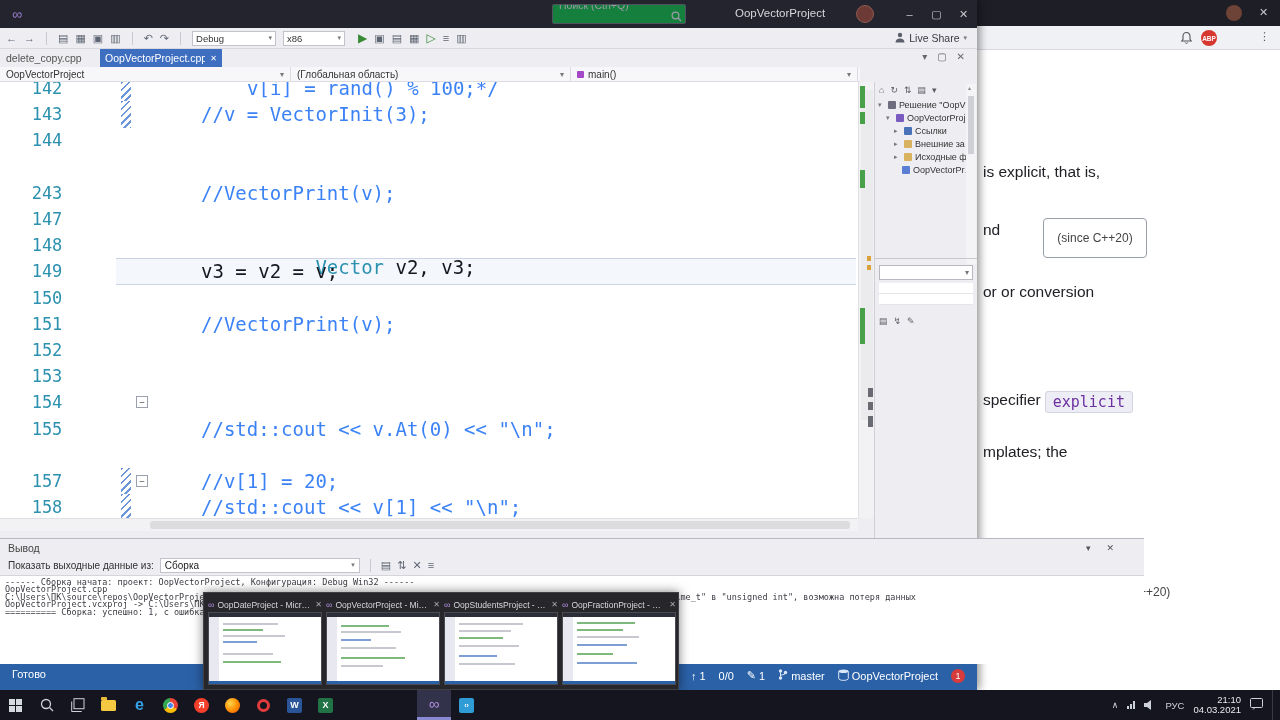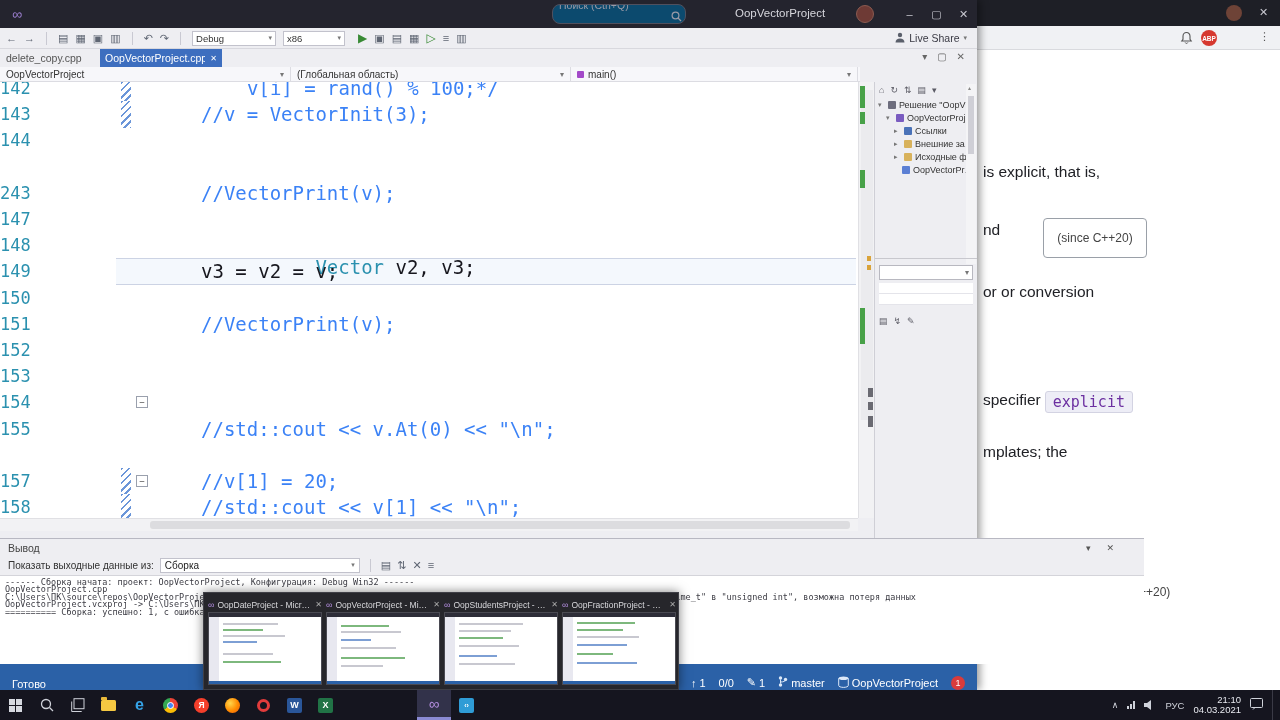--- a/index.html
+++ b/index.html
@@ -17,42 +17,42 @@
   .br-tools{position:absolute;left:0;top:26px;right:0;height:24px;background:#f0f1f4;border-bottom:1px solid #d9dade}
   .frag{position:absolute;font-size:15.5px;color:#202126;white-space:nowrap}
   .since-box{position:absolute;border:1px solid #9aa0a8;border-radius:4px;background:#fff;
              display:flex;align-items:center;justify-content:center;font-size:12px;color:#444}
   .code-chip{display:inline-block;background:#ededf6;border:1px solid #d3d3e2;border-radius:3px;
              padding:1px 7px;font:15px "DejaVu Sans Mono",monospace;color:#6b2fa0;margin-left:4px;vertical-align:-2px}
 
   
   #vs{position:absolute;left:0;top:0;width:977px;height:690px;background:#eeeef2;box-shadow:3px 0 8px rgba(0,0,0,.4)}
   .ttl{position:absolute;left:0;top:0;right:0;height:28px;background:#24242e;color:#d6d6dc}
-  .ttl-search{position:absolute;left:552px;top:4px;width:134px;height:19px;background:#0c4a6e;
-              border:1px solid #50505e;border-radius:8px;color:#d0d0d8;font-size:10.5px;padding:0 18px 18px 6px;outline:none}
+  .ttl-search{position:absolute;left:552px;top:4px;width:134px;height:19px;background:#15803d;
+              border:1px solid #50505e;border-radius:2px;color:#d0d0d8;font-size:10.5px;padding:0 18px 18px 6px;outline:none}
   .ttl-search::placeholder{color:#9a9aa6}
   .winbtn{width:27px;height:28px;display:flex;align-items:center;justify-content:center;font-size:11px;color:#c8c8d0}
   .toolbar{position:absolute;left:0;top:28px;right:0;height:21px;background:#eeeef2;border-bottom:1px solid #d8d8de;
            display:flex;align-items:center;padding-left:6px;gap:7px}
   .tb-combo{width:84px;height:15px;background:#fff;border:1px solid #c2c2cc;font-size:9.5px;color:#333;
             display:flex;align-items:center;padding:0 3px;justify-content:space-between}
   .tabrow{position:absolute;left:0;top:49px;right:0;height:18px;background:#eeeef2}
   .tab-active{position:absolute;left:100px;top:0;width:122px;height:18px;background:#3d6ebf;color:#fff;
               font-size:10.5px;display:flex;align-items:center;padding:0 5px;gap:5px}
   .tab-idle{position:absolute;left:0;top:0;width:98px;height:18px;color:#555;font-size:10.5px;
             display:flex;align-items:center;padding:0 6px}
   .navrow{position:absolute;left:0;top:67px;width:860px;height:15px;background:#f7f7fa;border-bottom:1px solid #dcdce2;display:flex}
   .nav-combo{height:15px;border-right:1px solid #dcdce2;font-size:10px;color:#333;
              display:flex;align-items:center;padding:0 6px;gap:4px}
   .nav-combo .caret{margin-left:auto;font-size:8px;color:#777}
 
   
   #editor{position:absolute;left:0;top:82px;width:858px;height:436px;background:#fff;overflow:hidden}
   .crow{position:absolute;left:0;right:0;height:27px}
-  .lnum{position:absolute;left:0;top:3px;width:94px;text-align:left;font:17px "DejaVu Sans Mono",monospace;color:#2b91af}
+  .lnum{position:absolute;left:0;top:3px;width:94px;text-align:center;font:17px "DejaVu Sans Mono",monospace;color:#2b91af}
   .code{position:absolute;top:2px;font:19px "DejaVu Sans Mono",monospace;white-space:pre}
   .c-com{color:#3b82f6}.c-type{color:#2b91af}.c-plain{color:#17171e}
   .hatch{position:absolute;left:121px;top:0;width:10px;height:27px;
          background:repeating-linear-gradient(135deg,#6b96d9 0 2px,#ffffff 2px 5px)}
   .fold{position:absolute;left:136px;top:7px;width:12px;height:12px;border:1px solid #9aa0ad;background:#fff;
         font:9px "DejaVu Sans Mono",monospace;color:#555;text-align:center;line-height:10px}
   .curline{position:absolute;left:116px;right:2px;height:27px;background:#f4f8fd;
            border-top:1px solid #ccd3e4;border-bottom:1px solid #ccd3e4}
   #vscroll{position:absolute;left:858px;top:82px;width:16px;height:436px;background:#f2f2f4;border-left:1px solid #e0e0e4}
   #vscroll i{position:absolute;display:block}
@@ -84,21 +84,21 @@
   .out-tools{position:absolute;left:0;top:17px;right:0;height:18px;display:flex;align-items:center;
              padding-left:8px;gap:6px;font-size:10px;color:#333}
   .out-combo{width:200px;height:15px;background:#fff;border:1px solid #c2c2cc;display:flex;align-items:center;
              justify-content:space-between;padding:0 4px;font-size:10px;color:#222}
   #console{position:absolute;left:0;top:36px;right:0;bottom:0;background:#fff;border-top:1px solid #d4d4da;
            padding:3px 5px;overflow:hidden}
   .oline{font:8.5px "DejaVu Sans Mono",monospace;line-height:7.4px;color:#3c3c44;white-space:pre}
 
   
   #status{position:absolute;left:0;top:664px;width:977px;height:26px;background:#2b61a7;color:#fff;
-          display:flex;align-items:flex-end;padding:4px 12px 0;font-size:11px;gap:10px}
+          display:flex;align-items:flex-start;padding:4px 12px 0;font-size:11px;gap:10px}
   .st-right{margin-left:auto;display:flex;gap:13px;align-items:center}
   .st-item{display:flex;align-items:center;gap:3px}
   .badge{width:14px;height:14px;border-radius:50%;background:#d83b3b;color:#fff;font-size:9px;
          display:flex;align-items:center;justify-content:center}
 
   
   #popup{position:absolute;left:203px;top:592px;width:476px;height:98px;background:#26262b;border:1px solid #3f3f46;
          box-shadow:0 0 10px rgba(0,0,0,.5);display:flex;gap:4px;padding:4px;z-index:6}
   .pv{width:114px;display:flex;flex-direction:column}
   .pv-head{display:flex;align-items:center;gap:3px;height:15px;color:#d8d8dc;font-size:8.5px}

